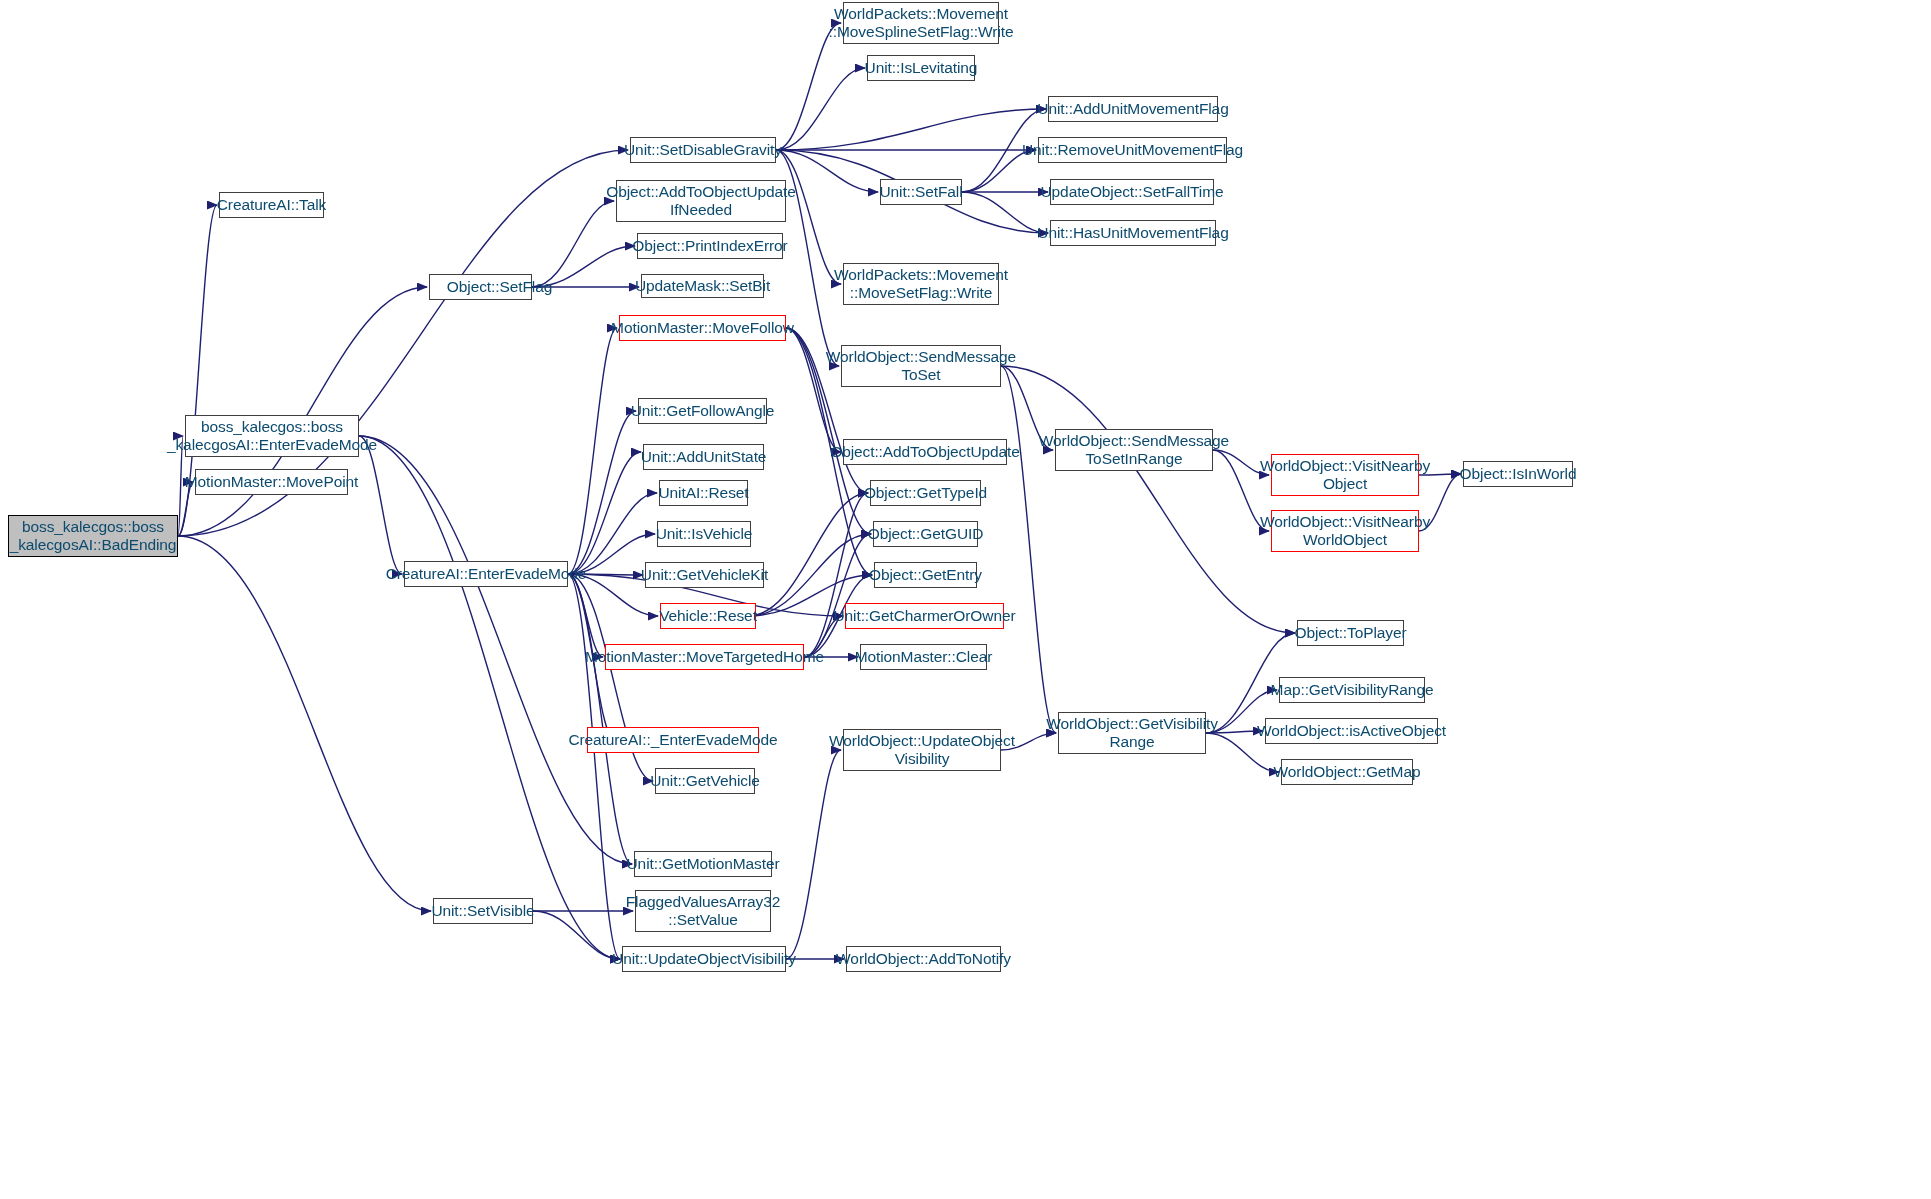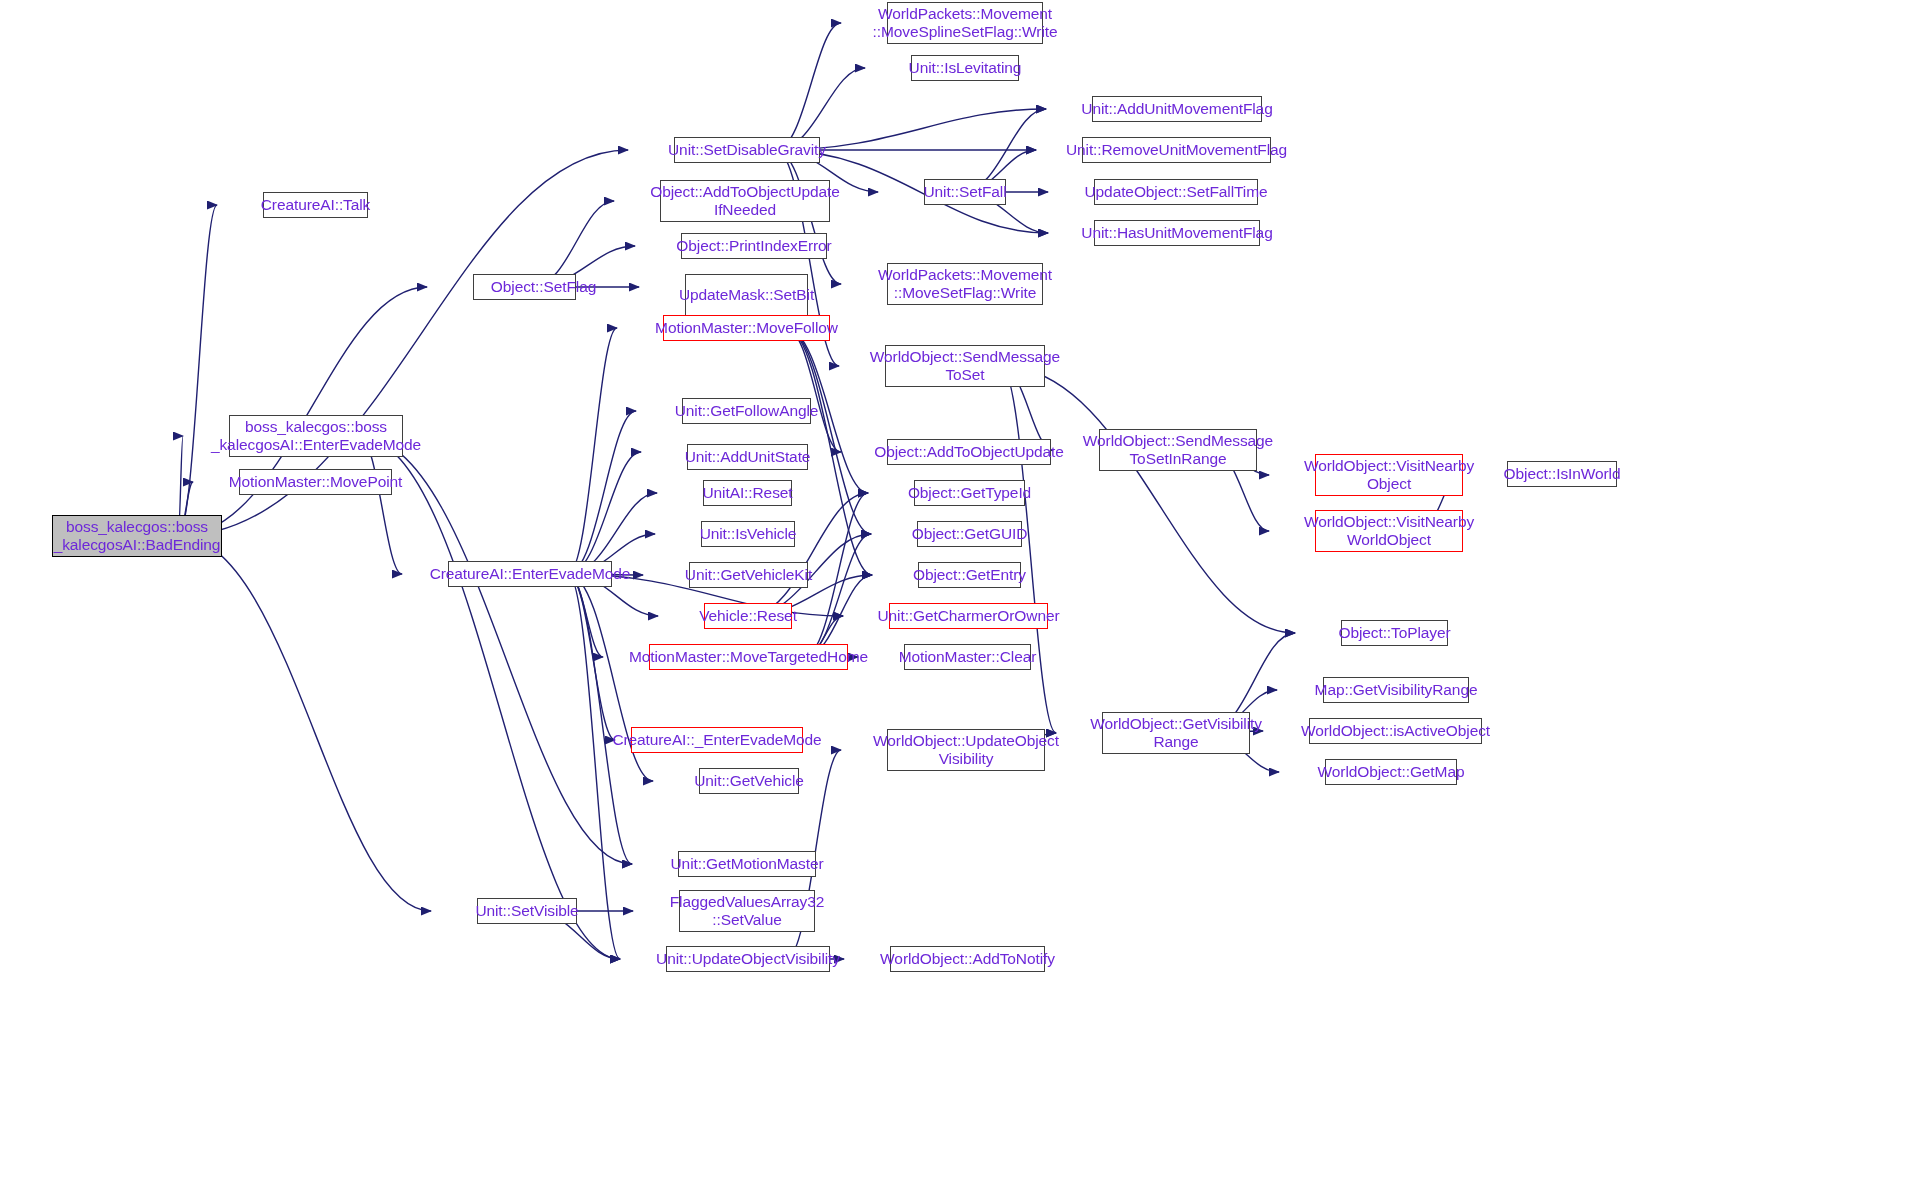--- a/index.html
+++ b/index.html
@@ -25,28 +25,27 @@
   }
   .node {
     position: absolute;
     box-sizing: border-box;
     display: flex;
     align-items: center;
     justify-content: center;
     text-align: center;
     background: #ffffff;
     border: 1px solid #3f3f3f;
-    color: #6d28d9;
+    color: #0c4a6e;
     font-size: 15.5px;
     line-height: 1.18;
     letter-spacing: -0.1px;
     white-space: pre-line;
     z-index: 5;
     cursor: pointer;
-    margin-left: 44px;
   }
   .node.red {
     border: 1px solid #ff0000;
   }
   .node.root {
     background: #bfbfbf;
     border: 1px solid #000000;
   }
 </style>
 </head>
@@ -134,28 +133,28 @@
       <div class="node" style="left: 185px; top: 415px; width: 174px; height: 42px;">boss_kalecgos::boss
 _kalecgosAI::EnterEvadeMode</div>
       <div class="node" style="left: 195px; top: 469px; width: 153px; height: 26px;">MotionMaster::MovePoint</div>
       <div class="node" style="left: 429px; top: 274px; width: 103px; height: 26px; padding-left: 38px;">Object::SetFlag</div>
       <div class="node" style="left: 404px; top: 561px; width: 164px; height: 26px;">CreatureAI::EnterEvadeMode</div>
       <div class="node" style="left: 433px; top: 898px; width: 100px; height: 26px;">Unit::SetVisible</div>
       <div class="node" style="left: 630px; top: 137px; width: 146px; height: 26px;">Unit::SetDisableGravity</div>
       <div class="node" style="left: 616px; top: 180px; width: 170px; height: 42px;">Object::AddToObjectUpdate
 IfNeeded</div>
       <div class="node" style="left: 637px; top: 233px; width: 146px; height: 26px;">Object::PrintIndexError</div>
-      <div class="node" style="left: 641px; top: 274px; width: 123px; height: 42px;">UpdateMask::SetBit</div>
+      <div class="node" style="left: 641px; top: 274px; width: 123px; height: 24px;">UpdateMask::SetBit</div>
       <div class="node red" style="left: 619px; top: 315px; width: 167px; height: 26px;">MotionMaster::MoveFollow</div>
       <div class="node" style="left: 638px; top: 398px; width: 129px; height: 26px;">Unit::GetFollowAngle</div>
       <div class="node" style="left: 643px; top: 444px; width: 121px; height: 26px;">Unit::AddUnitState</div>
       <div class="node" style="left: 659px; top: 480px; width: 89px; height: 26px;">UnitAI::Reset</div>
       <div class="node" style="left: 657px; top: 521px; width: 94px; height: 26px;">Unit::IsVehicle</div>
       <div class="node" style="left: 645px; top: 562px; width: 119px; height: 26px;">Unit::GetVehicleKit</div>
-      <div class="node red" style="left: 660px; top: 603px; width: 88px; height: 26px;">Vehicle::Reset</div>
+      <div class="node red" style="left: 660px; top: 603px; width: 96px; height: 26px;">Vehicle::Reset</div>
       <div class="node red" style="left: 605px; top: 644px; width: 199px; height: 26px;">MotionMaster::MoveTargetedHome</div>
       <div class="node red" style="left: 587px; top: 727px; width: 172px; height: 26px;">CreatureAI::_EnterEvadeMode</div>
       <div class="node" style="left: 655px; top: 768px; width: 100px; height: 26px;">Unit::GetVehicle</div>
       <div class="node" style="left: 634px; top: 851px; width: 138px; height: 26px;">Unit::GetMotionMaster</div>
       <div class="node" style="left: 635px; top: 890px; width: 136px; height: 42px;">FlaggedValuesArray32
 ::SetValue</div>
       <div class="node" style="left: 622px; top: 946px; width: 164px; height: 26px;">Unit::UpdateObjectVisibility</div>
       <div class="node" style="left: 843px; top: 2px; width: 156px; height: 42px;">WorldPackets::Movement
 ::MoveSplineSetFlag::Write</div>
       <div class="node" style="left: 867px; top: 55px; width: 108px; height: 26px;">Unit::IsLevitating</div>

